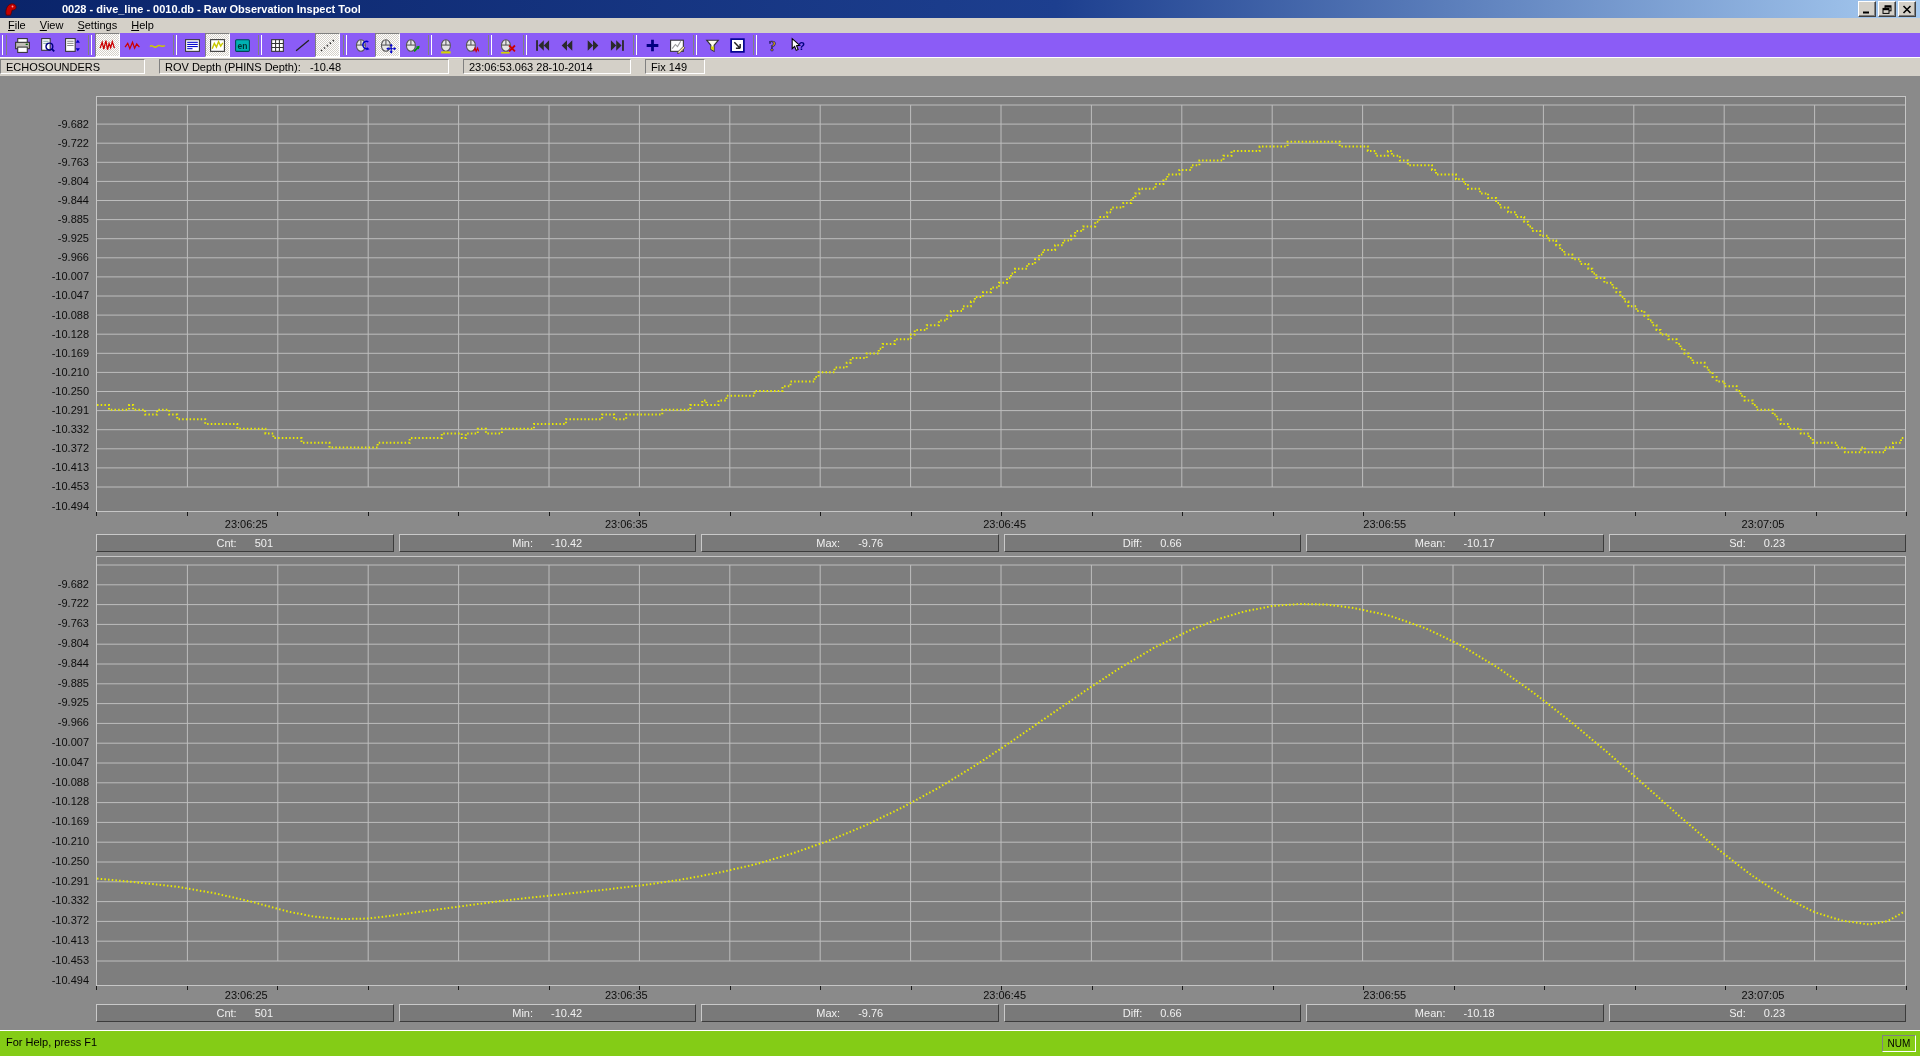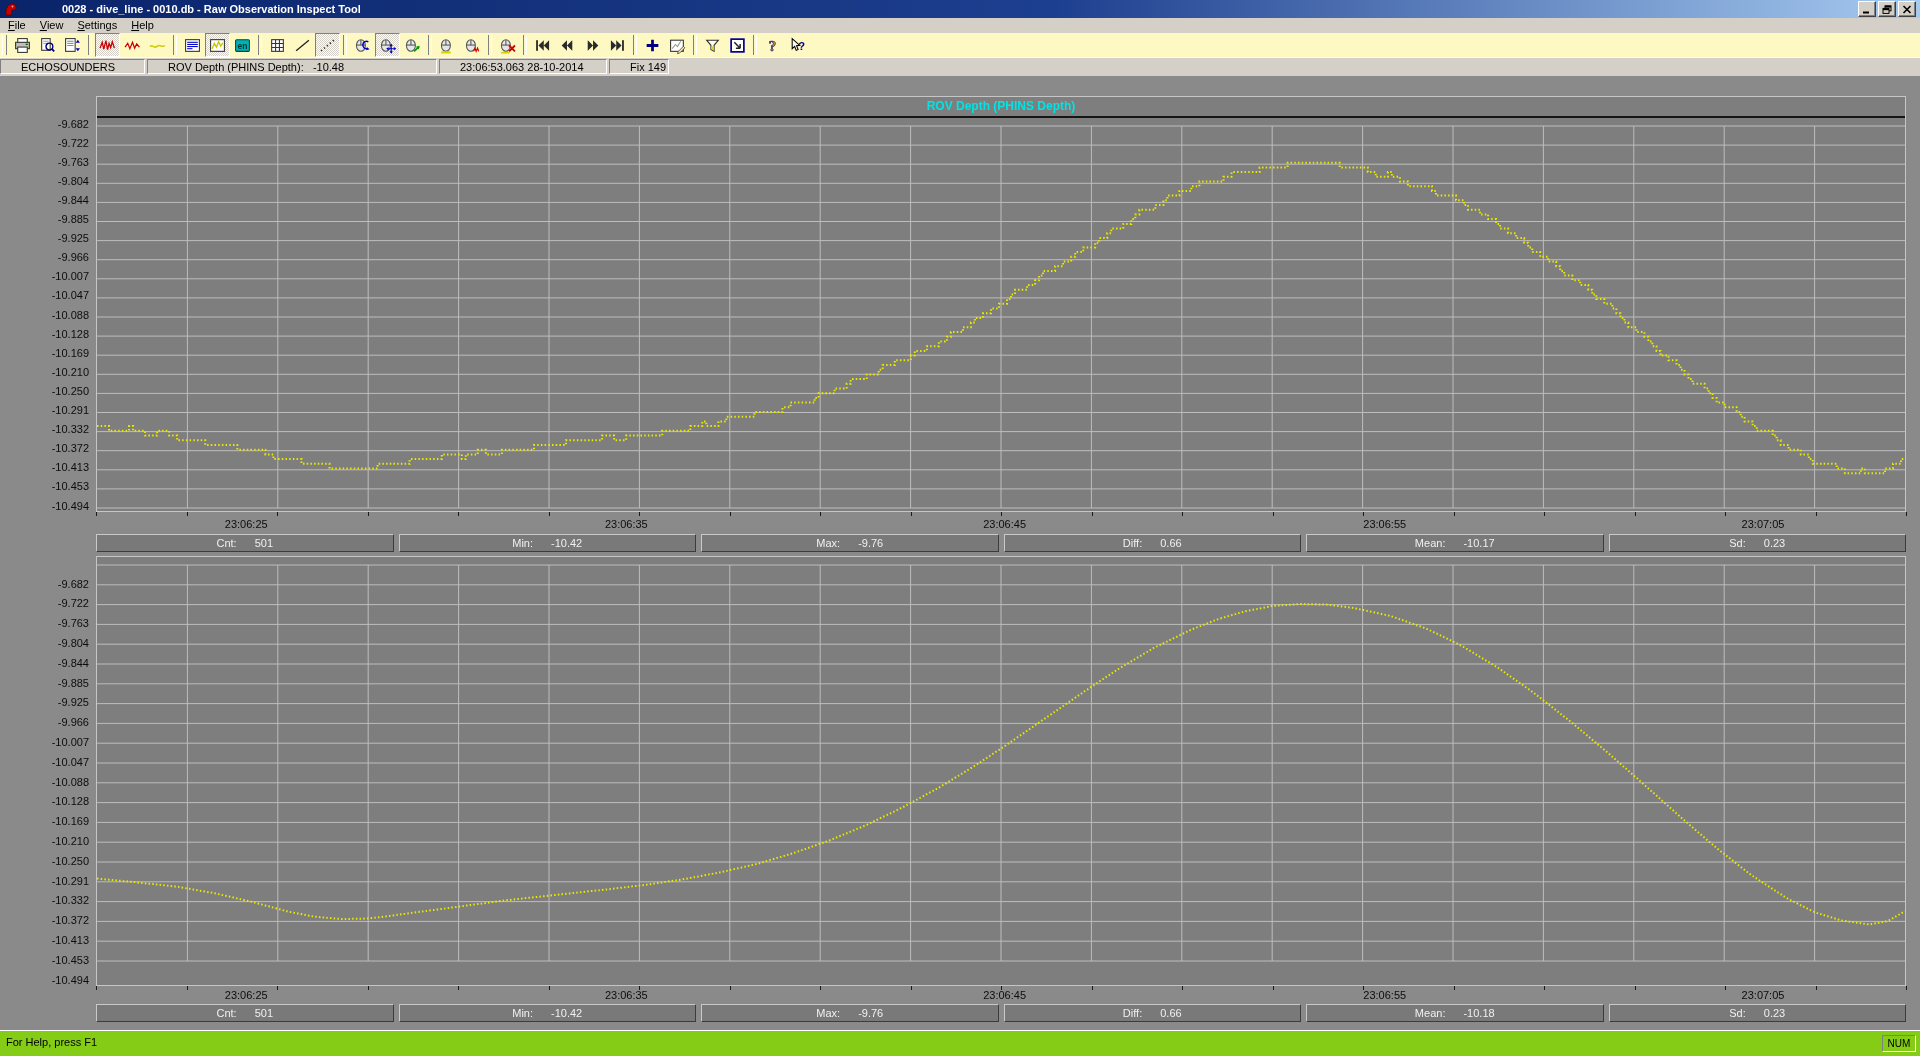--- a/index.html
+++ b/index.html
@@ -12,33 +12,33 @@
   .titlebar .title-text{color:#fff;font-weight:bold;font-size:11px;white-space:nowrap;flex:1;}
   .win-btns{display:flex;gap:2px;margin-right:2px;}
   .win-btn{width:16px;height:14px;background:#d4d0c8;border:1px solid;
            border-color:#fff #404040 #404040 #fff;box-shadow:inset -1px -1px 0 #808080;
            display:flex;align-items:center;justify-content:center;}
   
   .menubar{height:15px;display:flex;align-items:center;padding-left:1px;background:#d4d0c8;}
   .menu-item{padding:0 7px;height:15px;line-height:15px;}
   .menu-item u{text-decoration:underline;}
   
-  .toolbar{height:24px;display:flex;align-items:center;background:#fef9c3;padding-left:1px;
+  .toolbar{height:24px;display:flex;align-items:center;background:#8b5cf6;padding-left:1px;
            border-bottom:1px solid #fff;}
   .tb-grip{width:3px;height:20px;border-left:1px solid #fff;border-right:1px solid #808080;margin:0 3px 0 1px;}
   .tb-btn{width:23px;height:22px;display:flex;align-items:center;justify-content:center;
           border:1px solid transparent;flex:none;}
   .tb-btn.pressed{border-color:#808080 #fff #fff #808080;
           background-image:conic-gradient(#fff 25%,#d4d0c8 0 50%,#fff 0 75%,#d4d0c8 0);
           background-size:2px 2px;}
   .tb-sep{width:2px;height:20px;border-left:1px solid #808080;border-right:1px solid #fff;
           margin:0 3px;flex:none;}
   
   .infobar{height:19px;background:#d4d0c8;display:flex;align-items:flex-start;padding-top:1px;}
-  .info-field{height:15px;line-height:15px;padding:0 20px;margin-right:2px;box-sizing:border-box;
+  .info-field{height:15px;line-height:15px;padding:0 5px;margin-right:14px;box-sizing:border-box;
               border:1px solid;border-color:#808080 #fff #fff #808080;white-space:nowrap;overflow:hidden;}
   
   .content{position:absolute;left:0;top:76px;width:1920px;height:954px;background:#8a8a8a;}
   .ycol{position:absolute;left:0;width:92px;}
   .ylab{position:absolute;right:3px;width:89px;text-align:right;font-size:11px;color:#0d0d0d;white-space:nowrap;}
   .chartbox{position:absolute;left:96px;width:1810px;box-sizing:border-box;
             border:1px solid #c6c6c6;background:#7e7e7e;}
   .chart-title{height:19px;line-height:19px;text-align:center;font-weight:bold;font-size:12px;
                border-bottom:2px solid #151515;}
   .plot{position:relative;width:1808px;}
@@ -325,21 +325,20 @@
       <span class="ylab" style="top: 249.8px;">-10.210</span>
       <span class="ylab" style="top: 268.9px;">-10.250</span>
       <span class="ylab" style="top: 288px;">-10.291</span>
       <span class="ylab" style="top: 307.1px;">-10.332</span>
       <span class="ylab" style="top: 326.2px;">-10.372</span>
       <span class="ylab" style="top: 345.3px;">-10.413</span>
       <span class="ylab" style="top: 364.4px;">-10.453</span>
       <span class="ylab" style="top: 383.5px;">-10.494</span>
     </div>
     <div class="chartbox" style="top: 20px; height: 416px;">
-      <div class="chart-title" style="color: rgb(0, 228, 228);">ROV Depth (PHINS Depth)</div>
       <div class="plot" style="height: 394px;">
         <svg width="1808" height="394" viewBox="0 0 1808 394" preserveAspectRatio="none">
           <line x1="0" y1="8" x2="1808" y2="8" stroke="#bdbdbd" stroke-width="1"></line>
           <line x1="0" y1="27.1" x2="1808" y2="27.1" stroke="#bdbdbd" stroke-width="1"></line>
           <line x1="0" y1="46.2" x2="1808" y2="46.2" stroke="#bdbdbd" stroke-width="1"></line>
           <line x1="0" y1="65.3" x2="1808" y2="65.3" stroke="#bdbdbd" stroke-width="1"></line>
           <line x1="0" y1="84.4" x2="1808" y2="84.4" stroke="#bdbdbd" stroke-width="1"></line>
           <line x1="0" y1="103.5" x2="1808" y2="103.5" stroke="#bdbdbd" stroke-width="1"></line>
           <line x1="0" y1="122.6" x2="1808" y2="122.6" stroke="#bdbdbd" stroke-width="1"></line>
           <line x1="0" y1="141.7" x2="1808" y2="141.7" stroke="#bdbdbd" stroke-width="1"></line>

